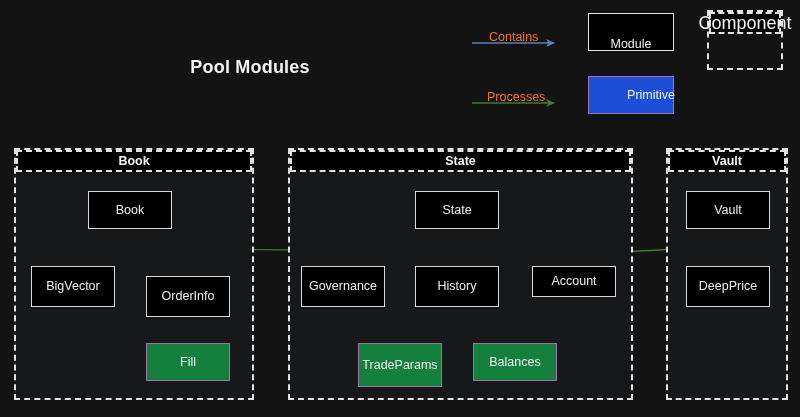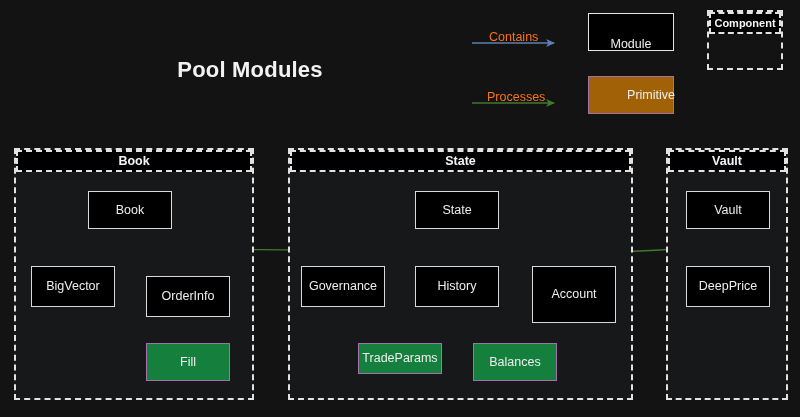--- a/index.html
+++ b/index.html
@@ -25,21 +25,21 @@
   }
 
   
   .title {
     position: absolute;
     left: 140px;
     top: 57px;
     width: 220px;
     text-align: center;
     color: #f2f2f2;
-    font-size: 22px;
+    font-size: 18px;
     font-weight: bold;
     letter-spacing: 0.2px;
   }
 
   
   .node {
     position: absolute;
     box-sizing: border-box;
     display: flex;
     align-items: center;
@@ -96,41 +96,41 @@
     color: #eeeeee;
     font-size: 12.5px;
     line-height: 1;
   }
   .legend-box.module {
     background: #000000;
     border: 1.5px solid #e4e4e4;
     align-items: flex-end;
   }
   .legend-box.primitive {
-    background: #a16207;
+    background: #1d4ed8;
     border: 1.5px solid #a272a8;
     padding-left: 40px;
   }
   .legend-component {
     position: absolute;
     box-sizing: border-box;
     border: 2px dashed #e2e2e2;
     background: #131313;
   }
   .legend-component-header {
     position: absolute;
     box-sizing: border-box;
     background: #000000;
     border: 2px dashed #e2e2e2;
     display: flex;
     align-items: center;
     justify-content: center;
     color: #f4f4f4;
-    font-size: 11px;
-    font-weight: bold;
+    font-size: 18px;
+    font-weight: normal;
     line-height: 1;
   }
 </style>
 </head>
 <body>
 
 <div id="canvas">
 
   <svg id="edges" viewBox="0 0 800 417">
     <defs>
@@ -224,24 +224,24 @@
 
   <div class="node module" style="left:415px; top:191px; width:84px; height:38px;">
     <span>State</span>
   </div>
   <div class="node module" style="left:301px; top:266px; width:84px; height:41px;">
     <span>Governance</span>
   </div>
   <div class="node module" style="left:415px; top:266px; width:84px; height:41px;">
     <span>History</span>
   </div>
-  <div class="node module" style="left:532px; top:266px; width:84px; height:57px;">
+  <div class="node module" style="left:532px; top:266px; width:84px; height:31px;">
     <span>Account</span>
   </div>
-  <div class="node primitive" style="left:358px; top:343px; width:84px; height:31px;">
+  <div class="node primitive" style="left:358px; top:343px; width:84px; height:44px;">
     <span>TradeParams</span>
   </div>
   <div class="node primitive" style="left:473px; top:343px; width:84px; height:38px;">
     <span>Balances</span>
   </div>
 
   <div class="container" style="left:666px; top:148px; width:122px; height:252px;"></div>
   <div class="container-header" style="left:668px; top:150px; width:118px; height:22px;">
     <span>Vault</span>
   </div>

